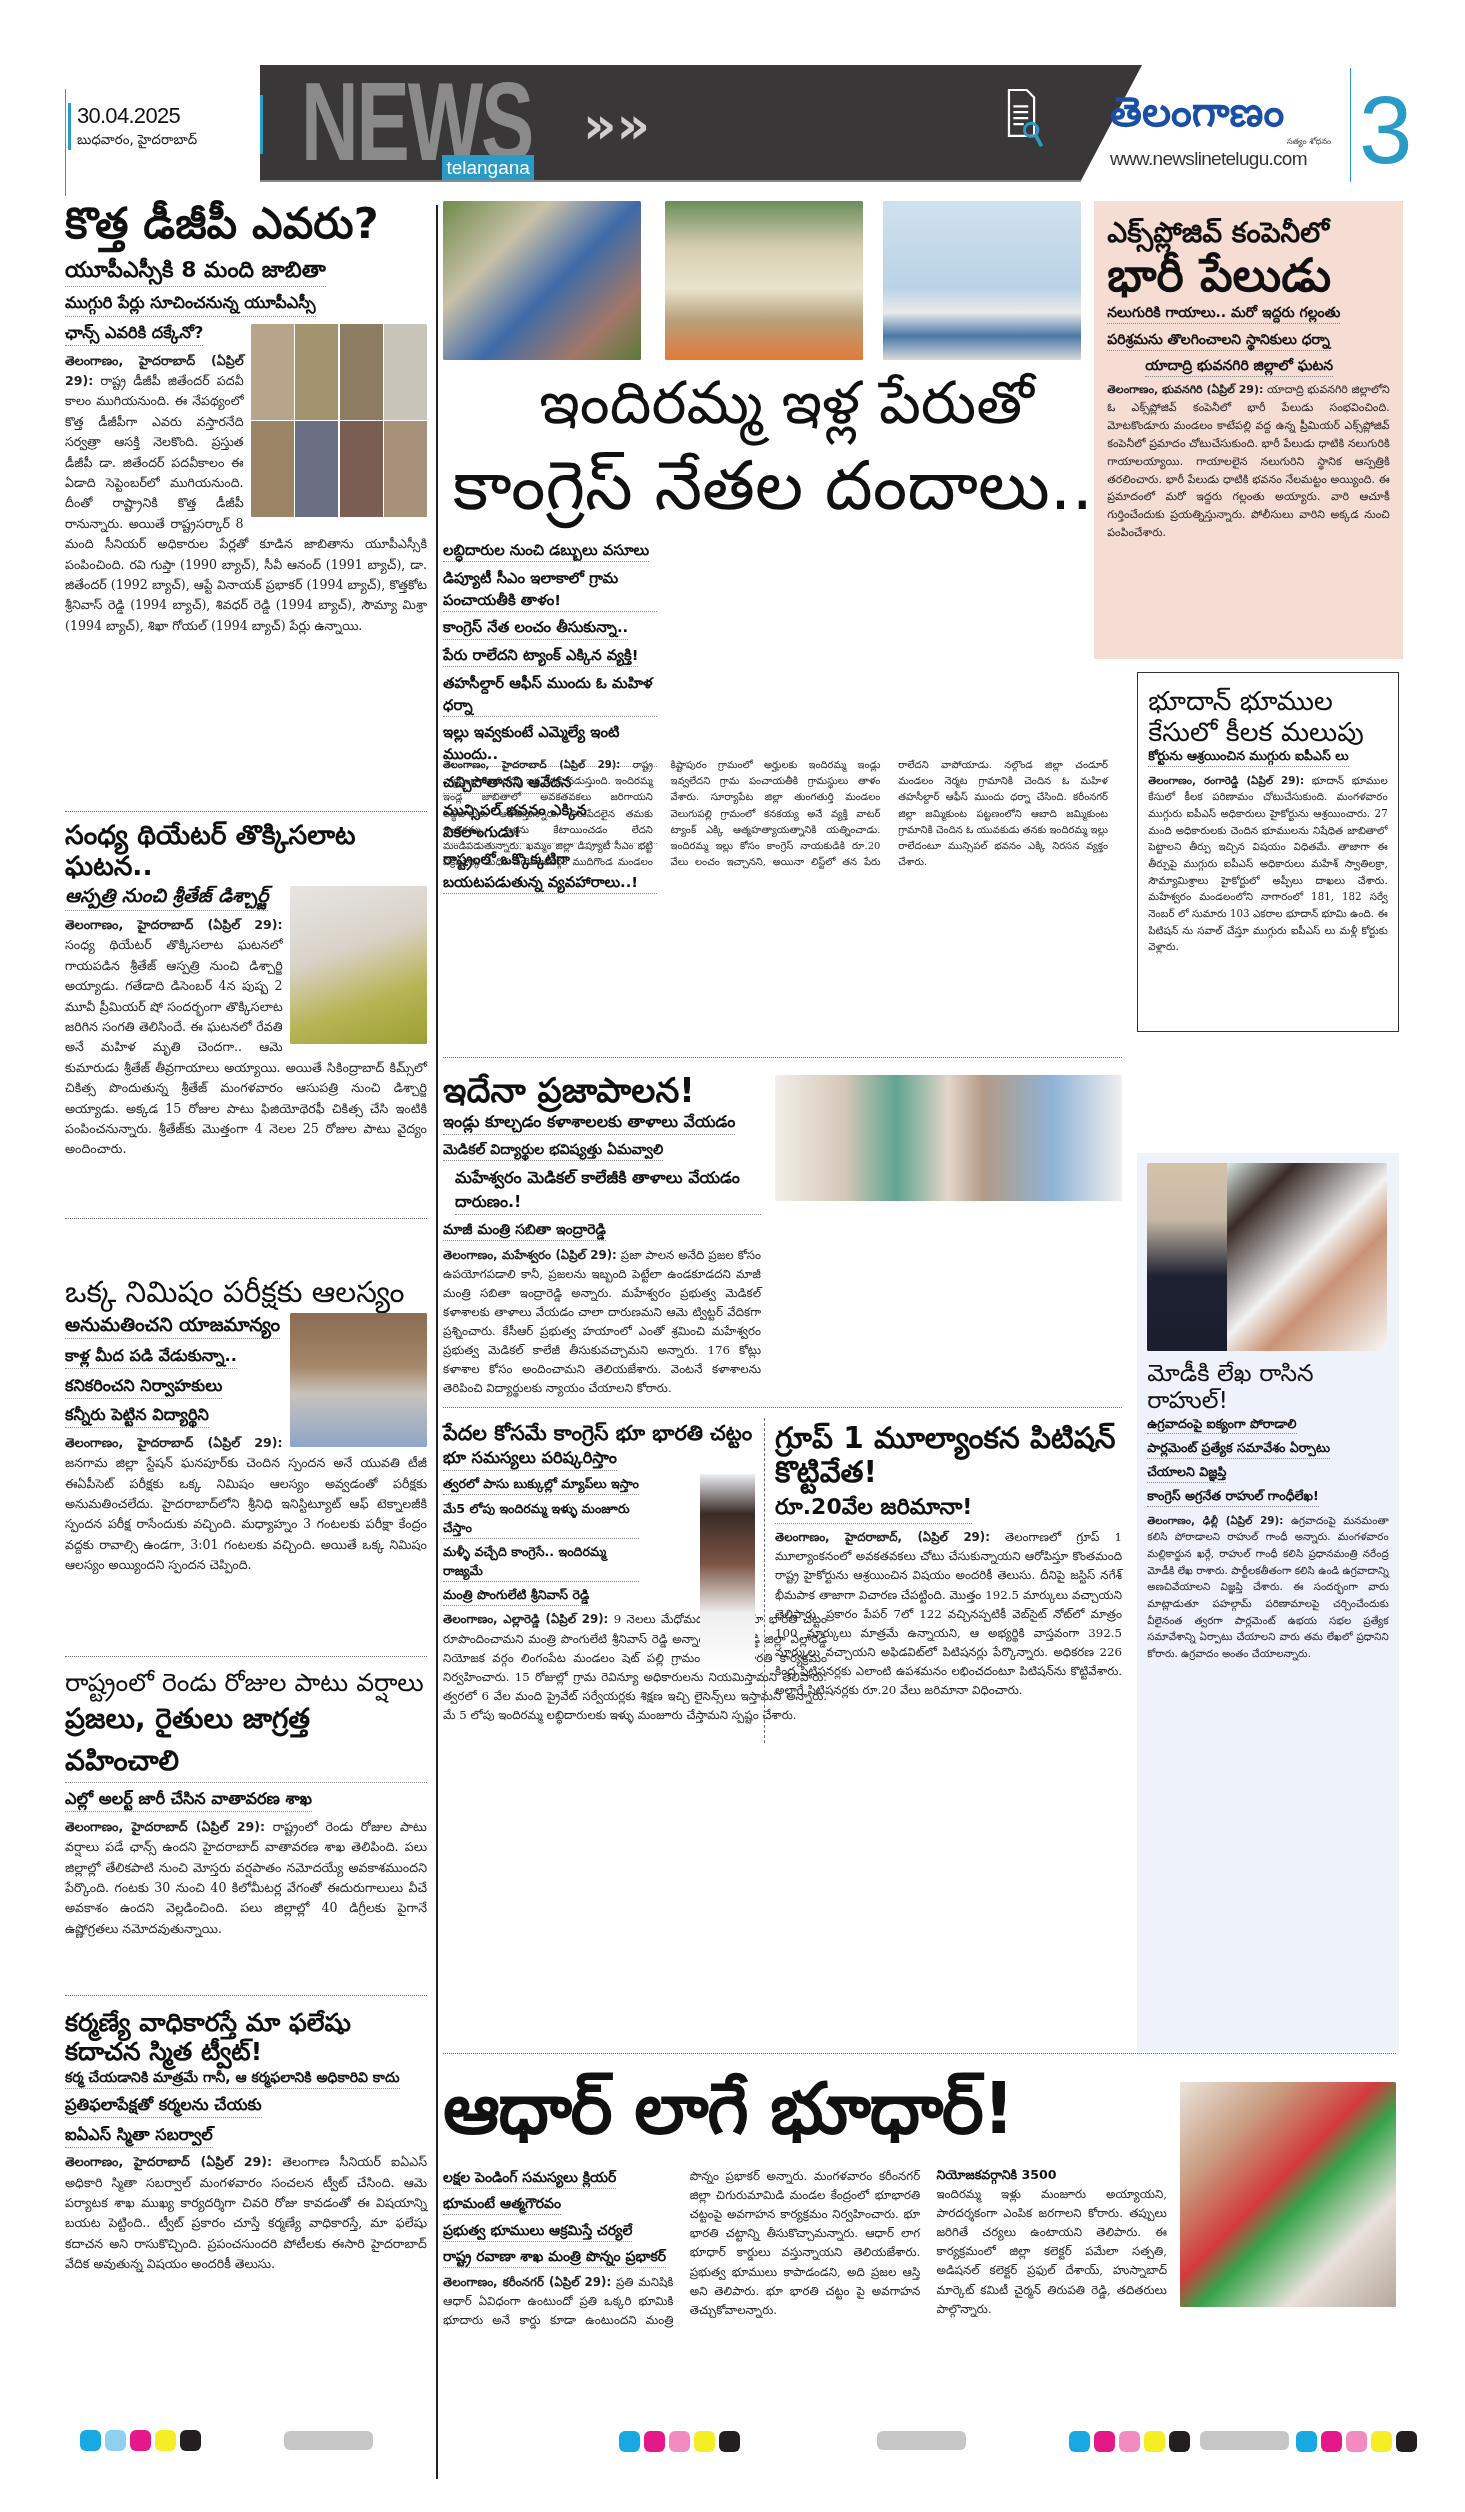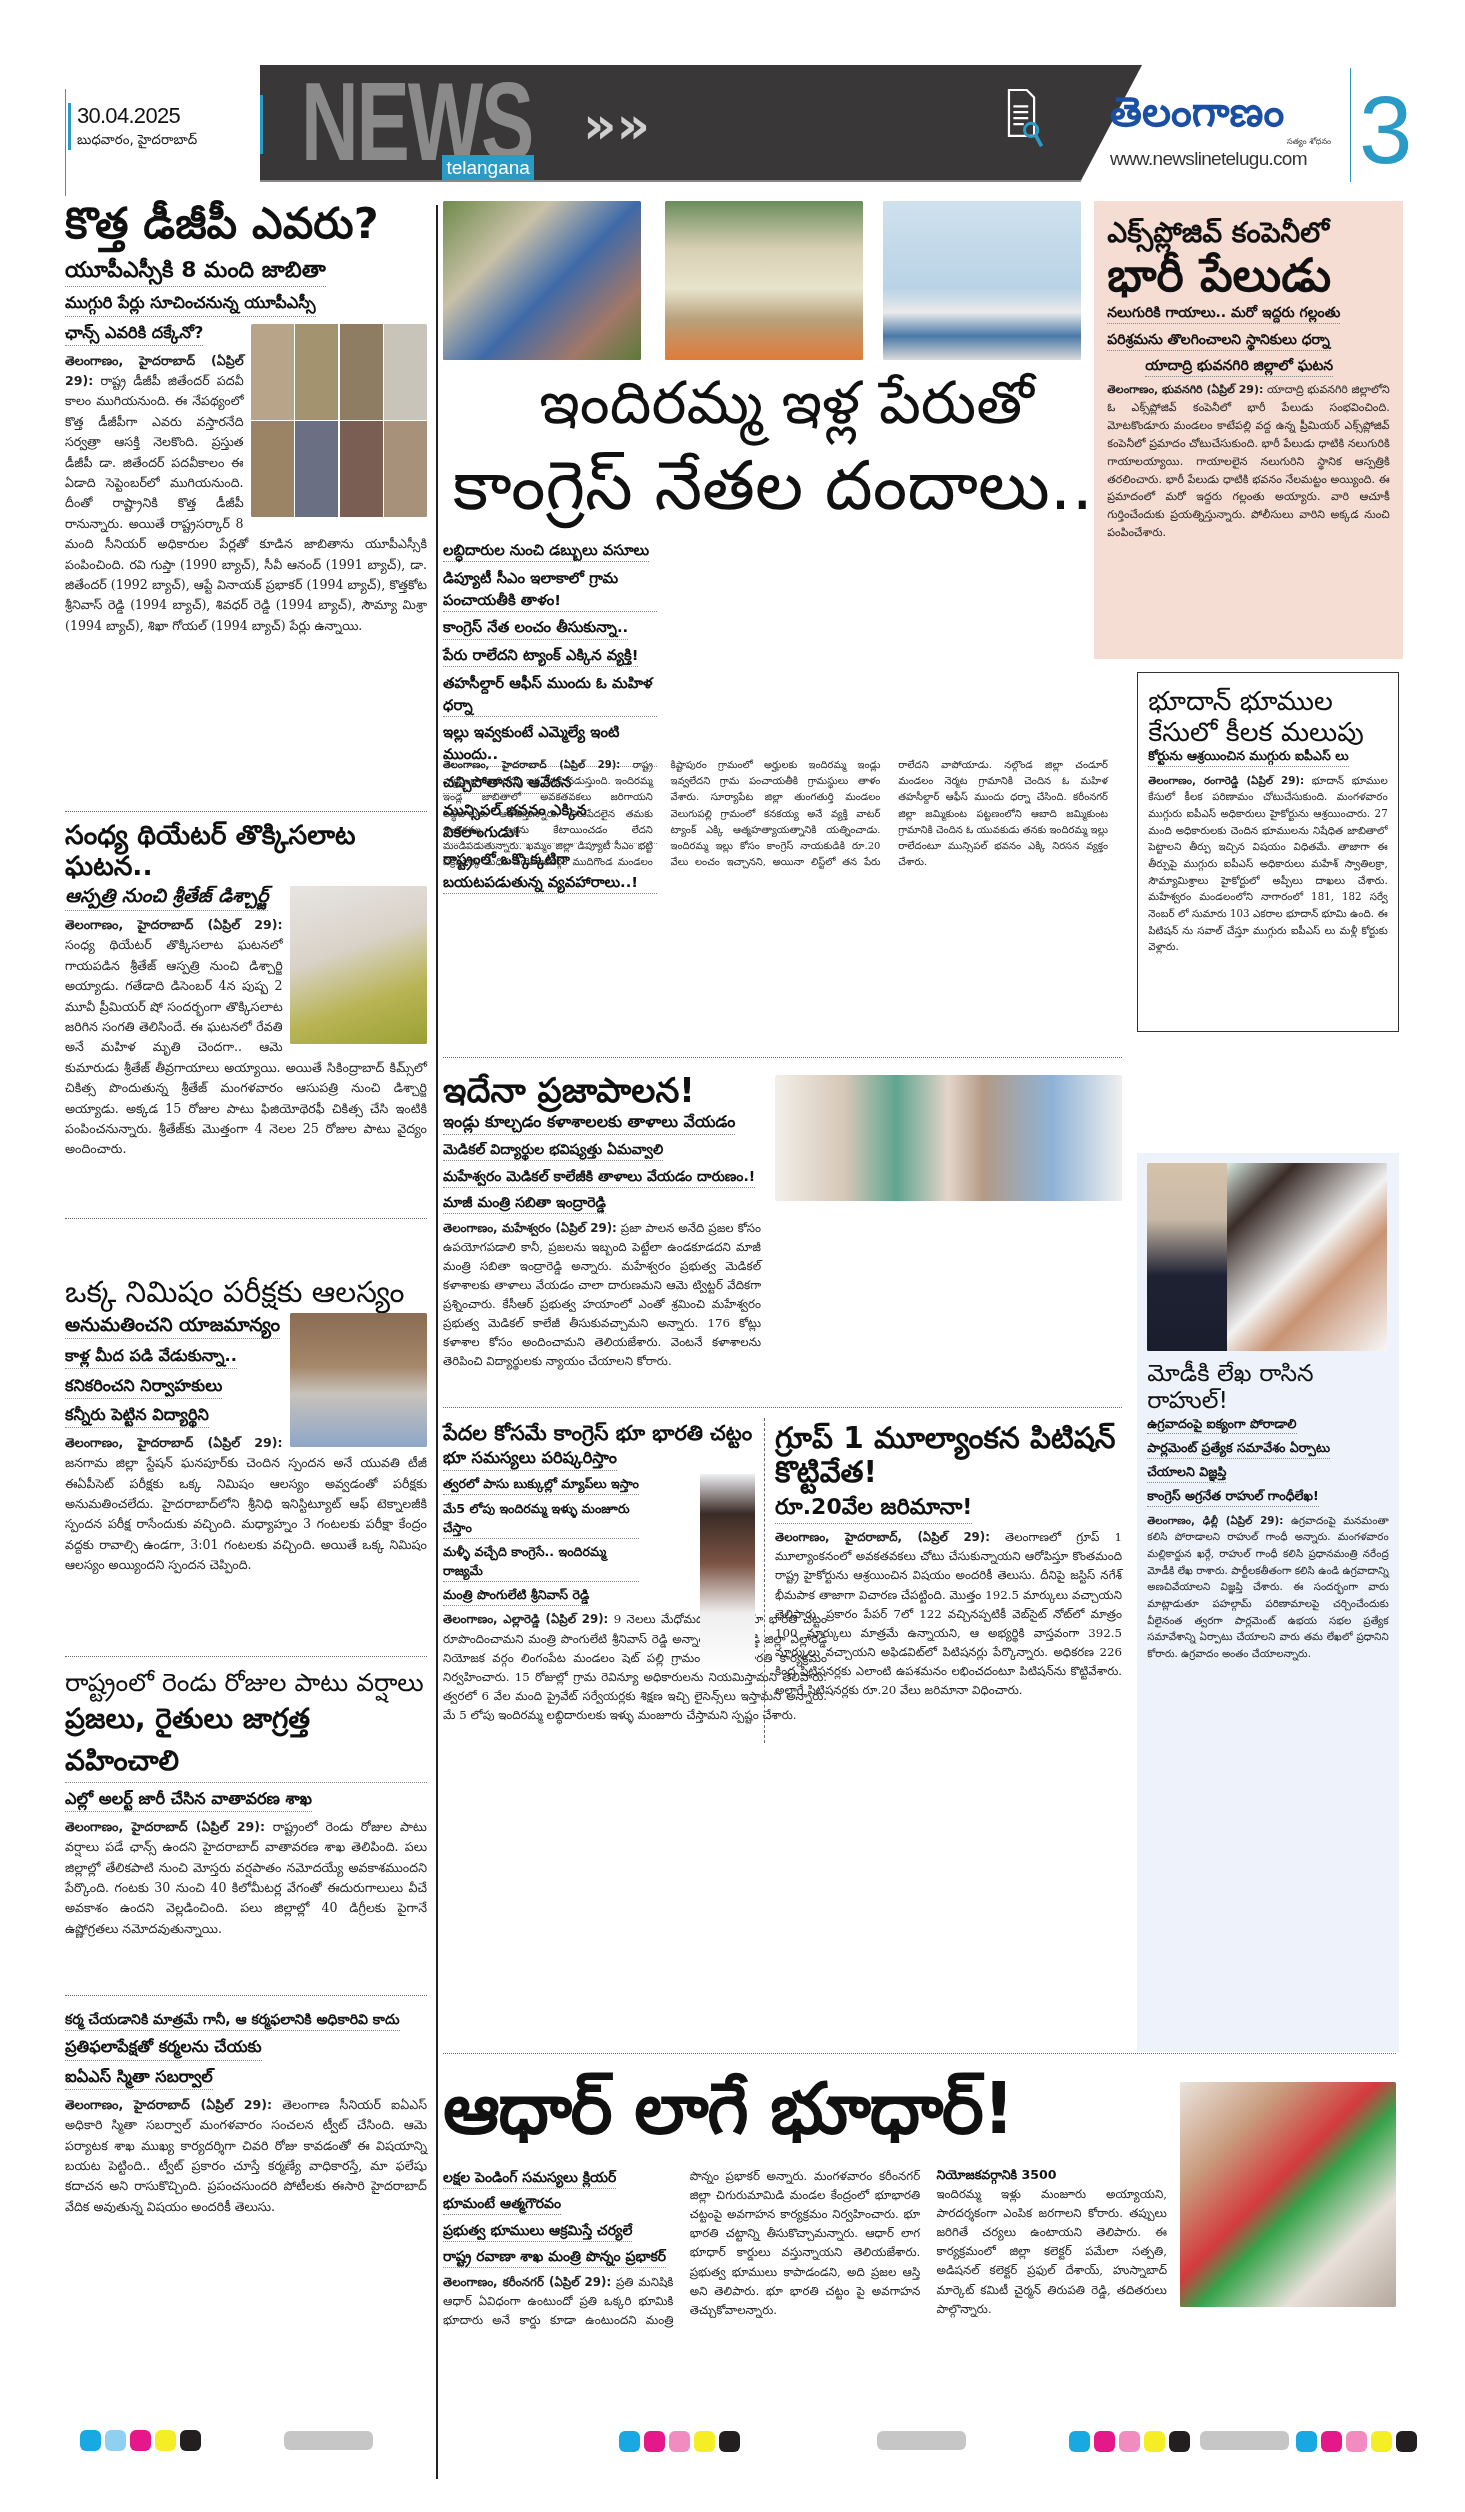--- a/index.html
+++ b/index.html
@@ -97,20 +97,21 @@
 
 <div class="abs" style="left:65px;top:1669px;width:362px;">
   <div class="hl" style="font-size:25px;font-weight:normal;">రాష్ట్రంలో రెండు రోజుల పాటు వర్షాలు</div>
   <div class="sub" style="font-size:28px;">ప్రజలు, రైతులు జాగ్రత్త వహించాలి</div><br>
   <div class="sub">ఎల్లో అలర్ట్ జారీ చేసిన వాతావరణ శాఖ</div>
   <p class="body"><span class="dateline">తెలంగాణం, హైదరాబాద్ (ఏప్రిల్ 29):</span> <span>రాష్ట్రంలో రెండు రోజుల పాటు వర్షాలు పడే ఛాన్స్ ఉందని హైదరాబాద్ వాతావరణ శాఖ తెలిపింది. పలు జిల్లాల్లో తేలికపాటి నుంచి మోస్తరు వర్షపాతం నమోదయ్యే అవకాశముందని పేర్కొంది. గంటకు 30 నుంచి 40 కిలోమీటర్ల వేగంతో ఈదురుగాలులు వీచే అవకాశం ఉందని వెల్లడించింది. పలు జిల్లాల్లో 40 డిగ్రీలకు పైగానే ఉష్ణోగ్రతలు నమోదవుతున్నాయి.</span></p>
 </div>
 <div class="dash-h" style="left:65px;top:1995px;width:362px;"></div>
 
 <div class="abs" style="left:65px;top:2009px;width:362px;">
+  <div class="hl" style="font-size:25px;">కర్మణ్యే వాధికారస్తే మా ఫలేషు కదాచన స్మిత ట్వీట్!</div>
   <div class="sub" style="font-size:14px;">కర్మ చేయడానికి మాత్రమే గానీ, ఆ కర్మఫలానికి అధికారివి కాదు</div><br>
   <div class="sub">ప్రతిఫలాపేక్షతో కర్మలను చేయకు</div><br>
   <div class="sub">ఐఏఎస్ స్మితా సబర్వాల్</div>
   <p class="body"><span class="dateline">తెలంగాణం, హైదరాబాద్ (ఏప్రిల్ 29):</span> <span>తెలంగాణ సీనియర్ ఐఏఎస్ అధికారి స్మితా సబర్వాల్ మంగళవారం సంచలన ట్వీట్ చేసింది. ఆమె పర్యాటక శాఖ ముఖ్య కార్యదర్శిగా చివరి రోజు కావడంతో ఈ విషయాన్ని బయట పెట్టింది.. ట్వీట్ ప్రకారం చూస్తే కర్మణ్యే వాధికారస్తే, మా ఫలేషు కదాచన అని రాసుకొచ్చింది. ప్రపంచసుందరి పోటీలకు ఈసారి హైదరాబాద్ వేదిక అవుతున్న విషయం అందరికీ తెలుసు.</span></p>
 </div>
 
 <div class="photo" style="left:443px;top:201px;width:198px;height:159px;background:linear-gradient(135deg,#6f8b4c 0%,#c9c1a8 30%,#3f6aa8 55%,#a27868 80%,#5d7a3a 100%);"></div>
 <div class="photo" style="left:665px;top:201px;width:198px;height:159px;background:linear-gradient(180deg,#6a8d5a 0%,#d8cfb4 30%,#e8e3cc 55%,#b8a07a 75%,#e07b39 100%);"></div>
 <div class="photo" style="left:883px;top:201px;width:198px;height:159px;background:linear-gradient(180deg,#cfe1ee 0%,#b9d3e6 55%,#eaeaea 70%,#4a79a8 85%,#d9d9d9 100%);"></div>
 
@@ -130,21 +131,21 @@
 </div>
 <div class="abs body" style="left:443px;top:757px;width:665px;height:292px;column-count:3;column-gap:17.7px;font-size:10px;">
   <span class="dateline">తెలంగాణం, హైదరాబాద్ (ఏప్రిల్ 29):</span> <span>రాష్ట్ర వ్యాప్తంగా ఇందిరమ్మ ఇళ్ల రగడ నడుస్తుంది. ఇందిరమ్మ ఇండ్ల జాబితాలో అవకతవకలు జరిగాయని లబ్ధిదారులు ఆరోపిస్తున్నారు. నిరుపేదలైన తమకు ఇందిరమ్మ ఇళ్లను కేటాయించడం లేదని మండిపడుతున్నారు. ఖమ్మం జిల్లా డిప్యూటీ సీఎం భట్టి విక్రమార్క మధిర నియోజకవర్గం ముదిగొండ మండలం కిష్టాపురం గ్రామంలో అర్హులకు ఇందిరమ్మ ఇండ్లు ఇవ్వలేదని గ్రామ పంచాయతీకి గ్రామస్థులు తాళం వేశారు. సూర్యాపేట జిల్లా తుంగతుర్తి మండలం వెలుగుపల్లి గ్రామంలో కనకయ్య అనే వ్యక్తి వాటర్ ట్యాంక్ ఎక్కి ఆత్మహత్యాయత్నానికి యత్నించాడు. ఇందిరమ్మ ఇల్లు కోసం కాంగ్రెస్ నాయకుడికి రూ.20 వేలు లంచం ఇచ్చానని, అయినా లిస్ట్‌లో తన పేరు రాలేదని వాపోయాడు. నల్గొండ జిల్లా చండూర్ మండలం నెర్మట గ్రామానికి చెందిన ఓ మహిళ తహసీల్దార్ ఆఫీస్ ముందు ధర్నా చేసింది. కరీంనగర్ జిల్లా జమ్మికుంట పట్టణంలోని ఆబాది జమ్మికుంట గ్రామానికి చెందిన ఓ యువకుడు తనకు ఇందిరమ్మ ఇల్లు రాలేదంటూ మున్సిపల్ భవనం ఎక్కి నిరసన వ్యక్తం చేశారు.</span>
 </div>
 <div class="dash-h" style="left:443px;top:1057px;width:679px;"></div>
 
 <div class="abs" style="left:443px;top:1071px;width:318px;">
   <div class="hl" style="font-size:34px;">ఇదేనా ప్రజాపాలన!</div>
   <div class="sub" style="font-size:16px;">ఇండ్లు కూల్చడం కళాశాలలకు తాళాలు వేయడం</div><br>
   <div class="sub" style="font-size:14px;">మెడికల్ విద్యార్థుల భవిష్యత్తు ఏమవ్వాలి</div><br>
-  <div class="sub" style="font-size:14px;">మహేశ్వరం మెడికల్ కాలేజీకి తాళాలు వేయడం దారుణం.!</div><br>
+  <div class="sub" style="font-size:16px;margin-left:12px;">మహేశ్వరం మెడికల్ కాలేజీకి తాళాలు వేయడం దారుణం.!</div><br>
   <div class="sub" style="font-size:14px;">మాజీ మంత్రి సబితా ఇంద్రారెడ్డి</div>
   <p class="body" style="font-size:11.8px;"><span class="dateline">తెలంగాణం, మహేశ్వరం (ఏప్రిల్ 29):</span> <span>ప్రజా పాలన అనేది ప్రజల కోసం ఉపయోగపడాలి కానీ, ప్రజలను ఇబ్బంది పెట్టేలా ఉండకూడదని మాజీ మంత్రి సబితా ఇంద్రారెడ్డి అన్నారు. మహేశ్వరం ప్రభుత్వ మెడికల్ కళాశాలకు తాళాలు వేయడం చాలా దారుణమని ఆమె ట్విట్టర్ వేదికగా ప్రశ్నించారు. కేసీఆర్ ప్రభుత్వ హయాంలో ఎంతో శ్రమించి మహేశ్వరం ప్రభుత్వ మెడికల్ కాలేజీ తీసుకువచ్చామని అన్నారు. 176 కోట్లు కళాశాల కోసం అందించామని తెలియజేశారు. వెంటనే కళాశాలను తెరిపించి విద్యార్థులకు న్యాయం చేయాలని కోరారు.</span></p>
 </div>
 <div class="photo" style="left:775px;top:1075px;width:347px;height:126px;background:linear-gradient(90deg,#f2efe9 0%,#d6c7b8 20%,#5fa590 35%,#e4d5c9 50%,#b39a86 60%,#8fb3d7 80%,#efefef 100%);"></div>
 <div class="dash-h" style="left:443px;top:1407px;width:679px;"></div>
 
 <div class="abs" style="left:443px;top:1422px;width:196px;">
   <div class="hl" style="font-size:20.7px;width:384px;">పేదల కోసమే కాంగ్రెస్ భూ భారతి చట్టం</div>
   <div class="sub" style="font-size:16.2px;">భూ సమస్యలు పరిష్కరిస్తాం</div>
   <div class="sub" style="font-size:12.6px;">త్వరలో పాసు బుక్కుల్లో మ్యాప్‌లు ఇస్తాం</div>

